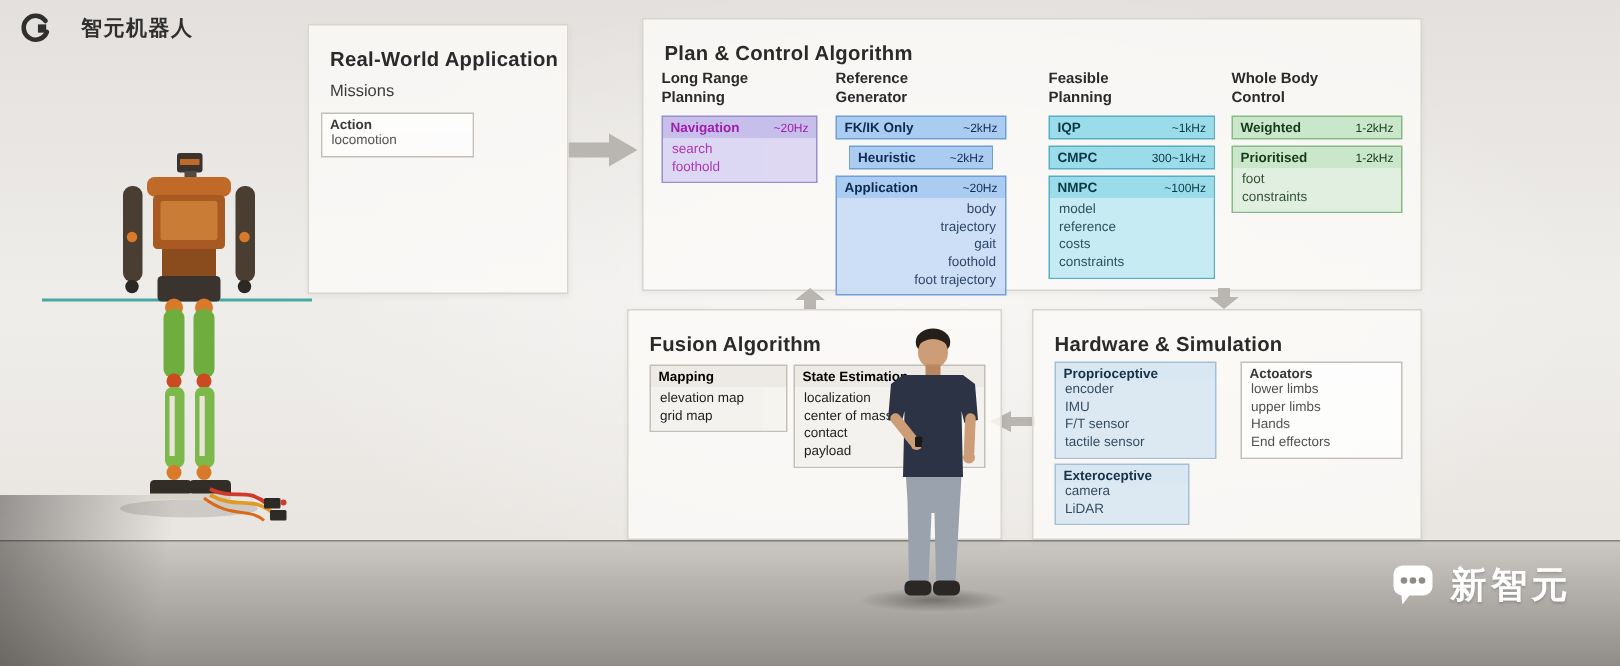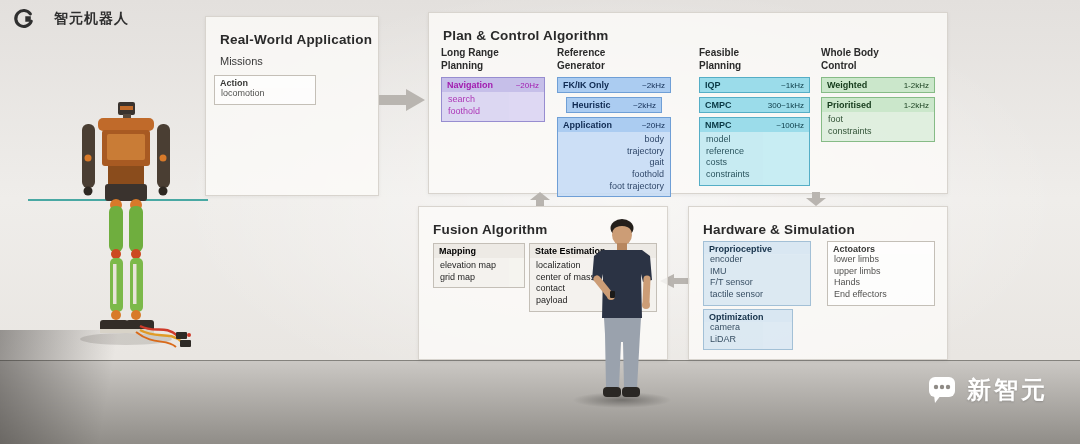--- a/index.html
+++ b/index.html
@@ -276,21 +276,21 @@
         </div>
       <div class="bitems">
         <div>lower limbs</div>
         <div>upper limbs</div>
         <div>Hands</div>
         <div>End effectors</div>
       </div>
     </div>
     <div class="block t-hwblue abs" style="left:14px;top:102px;width:88px;">
       <div class="bhead">
-          <span class="blabel">Optimization</span>
+          <span class="blabel">Exteroceptive</span>
         </div>
       <div class="bitems">
         <div>camera</div>
         <div>LiDAR</div>
       </div>
     </div>
   </div>
 
   <div class="person-shadow"></div>
   <svg class="abs" style="left:566px;top:216px;z-index:5;" width="112" height="190" viewBox="0 0 112 190">

